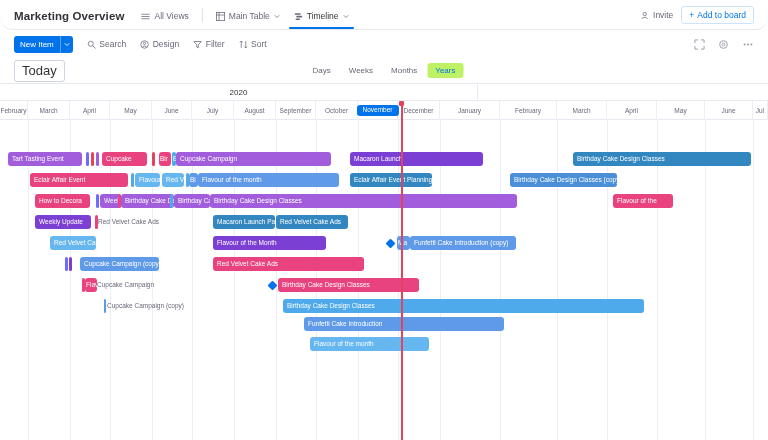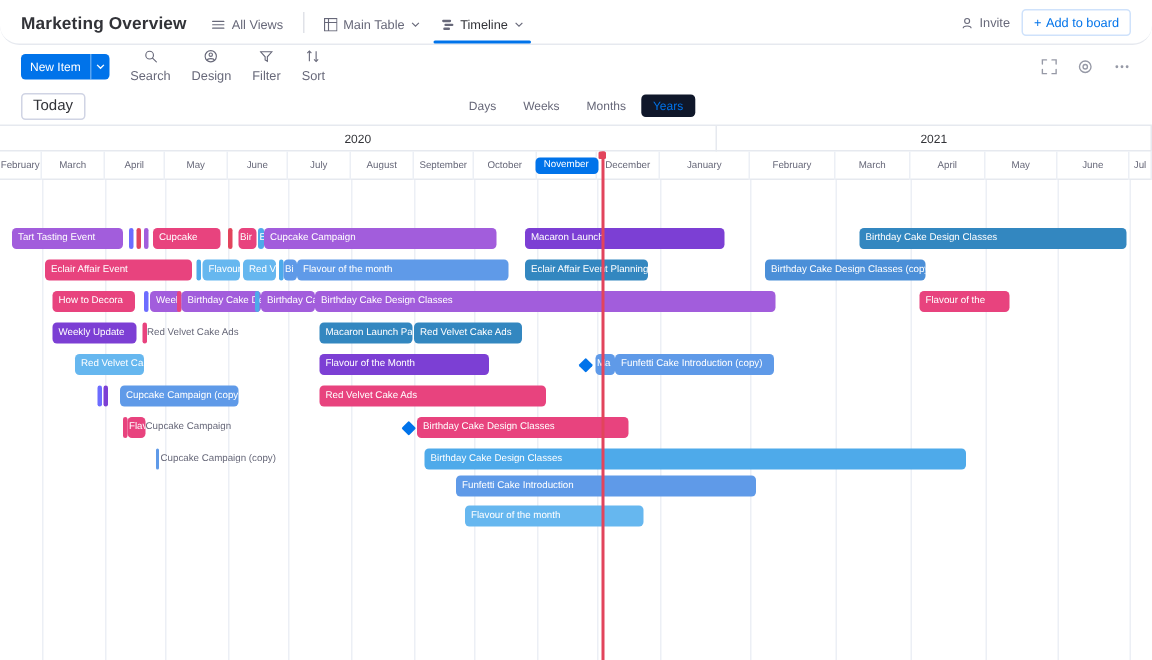--- a/index.html
+++ b/index.html
@@ -63,43 +63,43 @@
     background: #0073ea; color: #fff; border-radius: 3px; overflow: hidden;
     font-size: 8px; cursor: pointer;
   }
   .new-item .lbl { padding: 0 6px; display: flex; align-items: center; }
   .new-item .cv {
     width: 13px; display: flex; align-items: center; justify-content: center;
     border-left: 1px solid rgba(255,255,255,.35);
   }
   .tool {
     display: flex; align-items: center; gap: 3.5px;
-    font-size: 8.5px; color: #676879; cursor: pointer; white-space: nowrap; flex-direction: column;
+    font-size: 8.5px; color: #676879; cursor: pointer; white-space: nowrap;
   }
   .toolbar-right { margin-left: auto; display: flex; align-items: center; gap: 13px; }
 
   
   .zoomrow {
     height: 26px; flex: 0 0 26px;
     display: flex; align-items: center; padding: 0 14px;
     border-bottom: 1px solid #e6e9ef; position: relative;
   }
   .today-btn {
-    font-size: 10px; color: #323338; border: 1px solid #d0d4e4;
+    font-size: 13px; color: #323338; border: 1px solid #d0d4e4;
     border-radius: 3px; padding: 2.5px 7px; background: #fff; cursor: pointer;
   }
   .zoomlevels {
     position: absolute; left: 50%; transform: translateX(-50%);
     display: flex; align-items: center; gap: 2px;
   }
   .zl {
     font-size: 8px; color: #676879; padding: 3px 8px;
     border-radius: 3px; cursor: pointer;
   }
-  .zl.active { background: #0f172a; color: #0073ea; }
+  .zl.active { background: #bef264; color: #0073ea; }
 
   
   .timeline { position: relative; flex: 1 1 auto; overflow: hidden; }
   .year-row { height: 17px; position: relative; border-bottom: 1px solid #e6e9ef; }
   .year-cell {
     position: absolute; top: 0; height: 17px;
     font-size: 8px; color: #323338;
     display: flex; align-items: center; justify-content: center;
     border-right: 1px solid #e6e9ef;
   }
@@ -298,21 +298,20 @@
       <div class="zl">Days</div>
       <div class="zl">Weeks</div>
       <div class="zl">Months</div>
       <div class="zl active">Years</div>
     </div>
   </div>
 
   <div class="timeline">
     <div class="year-row" id="year-row">
         <div class="year-cell" style="left: 0px; width: 478px;">2020</div>
-        <div class="year-cell" style="left: 478px; width: 290px;">2021</div>
       </div>
     <div class="month-row" id="month-row">
         <div class="month-cell" style="left: 0px; width: 28px;">
           <span>February</span>
         </div>
         <div class="month-cell" style="left: 28px; width: 42px;">
           <span>March</span>
         </div>
         <div class="month-cell" style="left: 70px; width: 40px;">
           <span>April</span>

